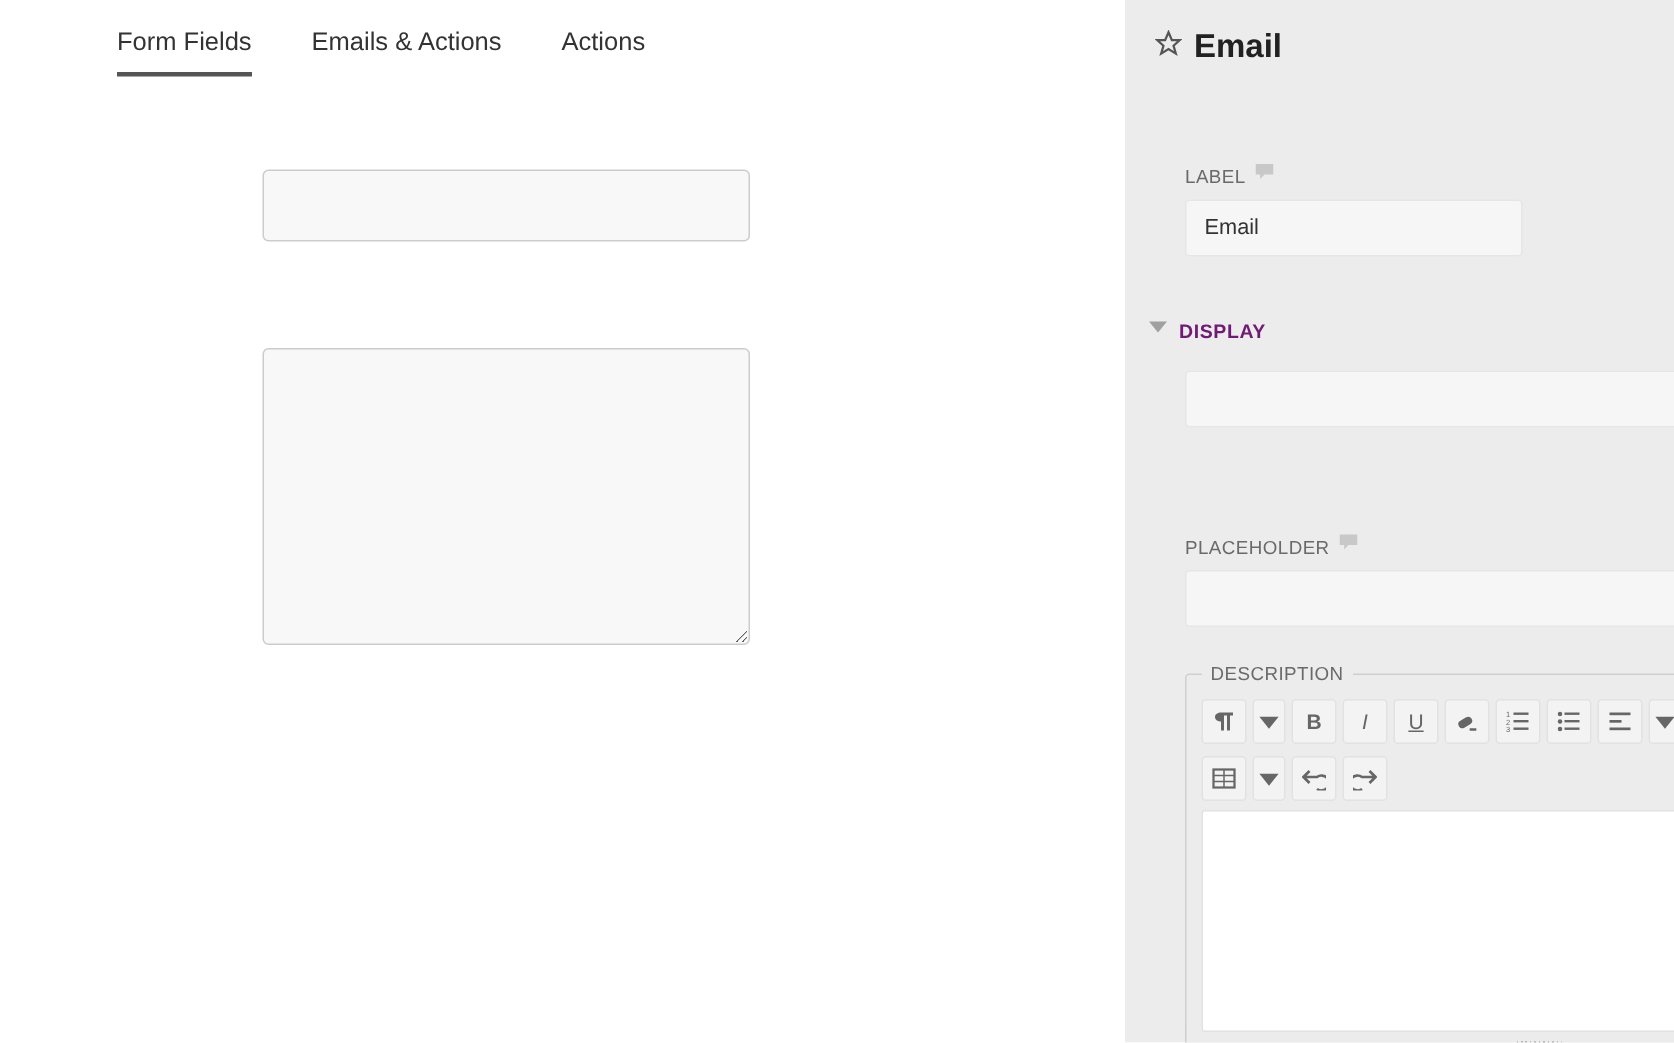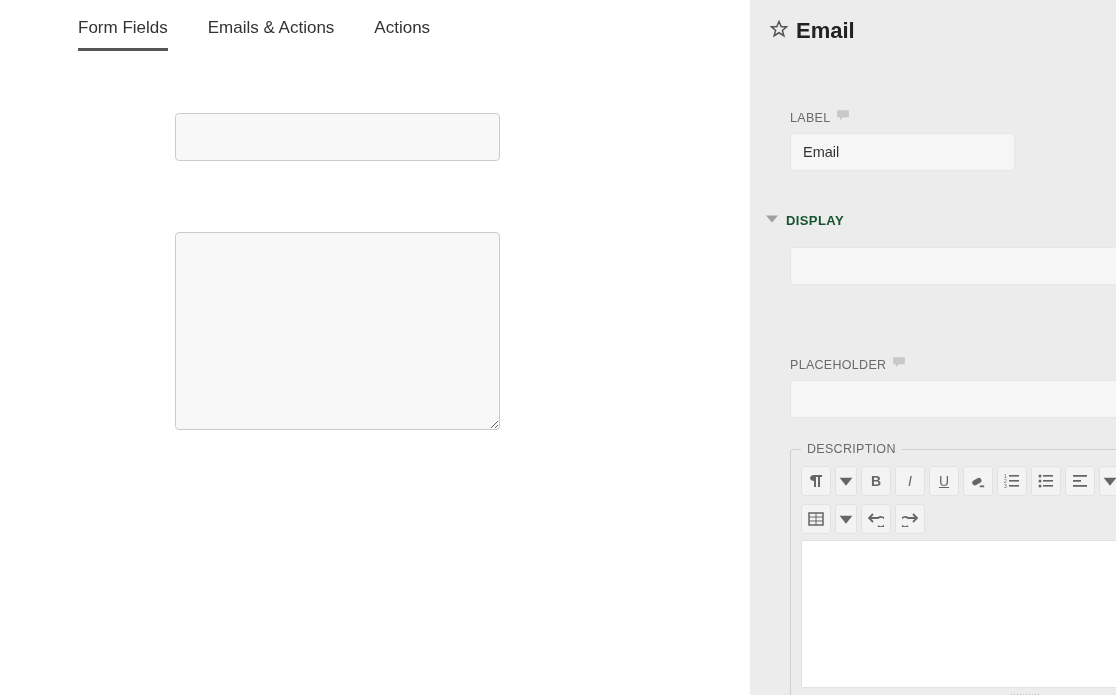--- a/index.html
+++ b/index.html
@@ -148,21 +148,21 @@
     align-items: center;
     gap: 8px;
     padding-left: 6px;
     margin-bottom: 18px;
   }
   .section-head .chev svg { width:12px; height:12px; fill:#a0a0a0; }
   .section-title {
     font-size: 13px;
     font-weight: 700;
     letter-spacing: 0.4px;
-    color: #14532d;
+    color: #701a75;
   }
   .display-block { padding-left: 30px; }
   .wide-input {
     width: 465px;
     height: 38px;
     border: 1px solid #e6e6e6;
     background: #f6f6f6;
     border-radius: 3px;
     padding: 6px 12px;
     font-size: 14.5px;

